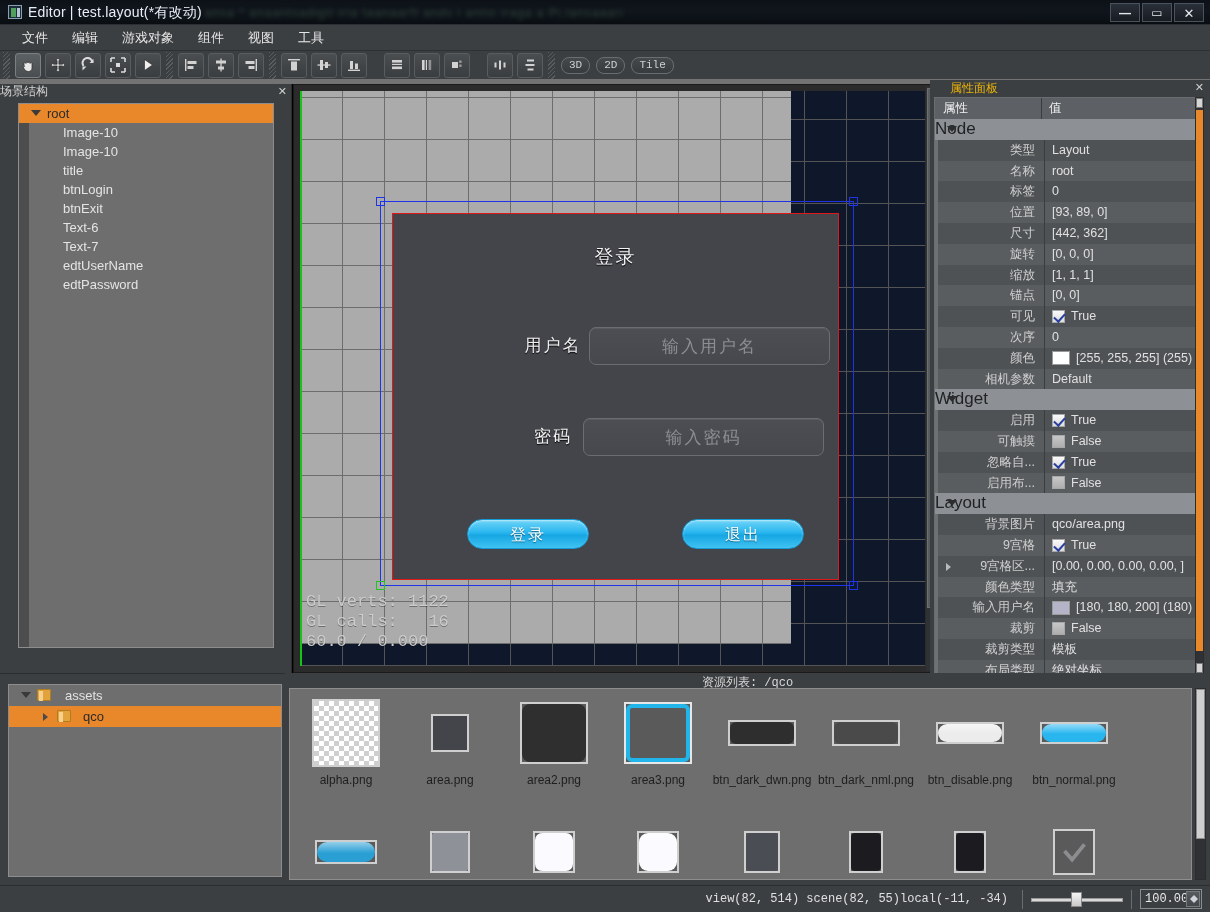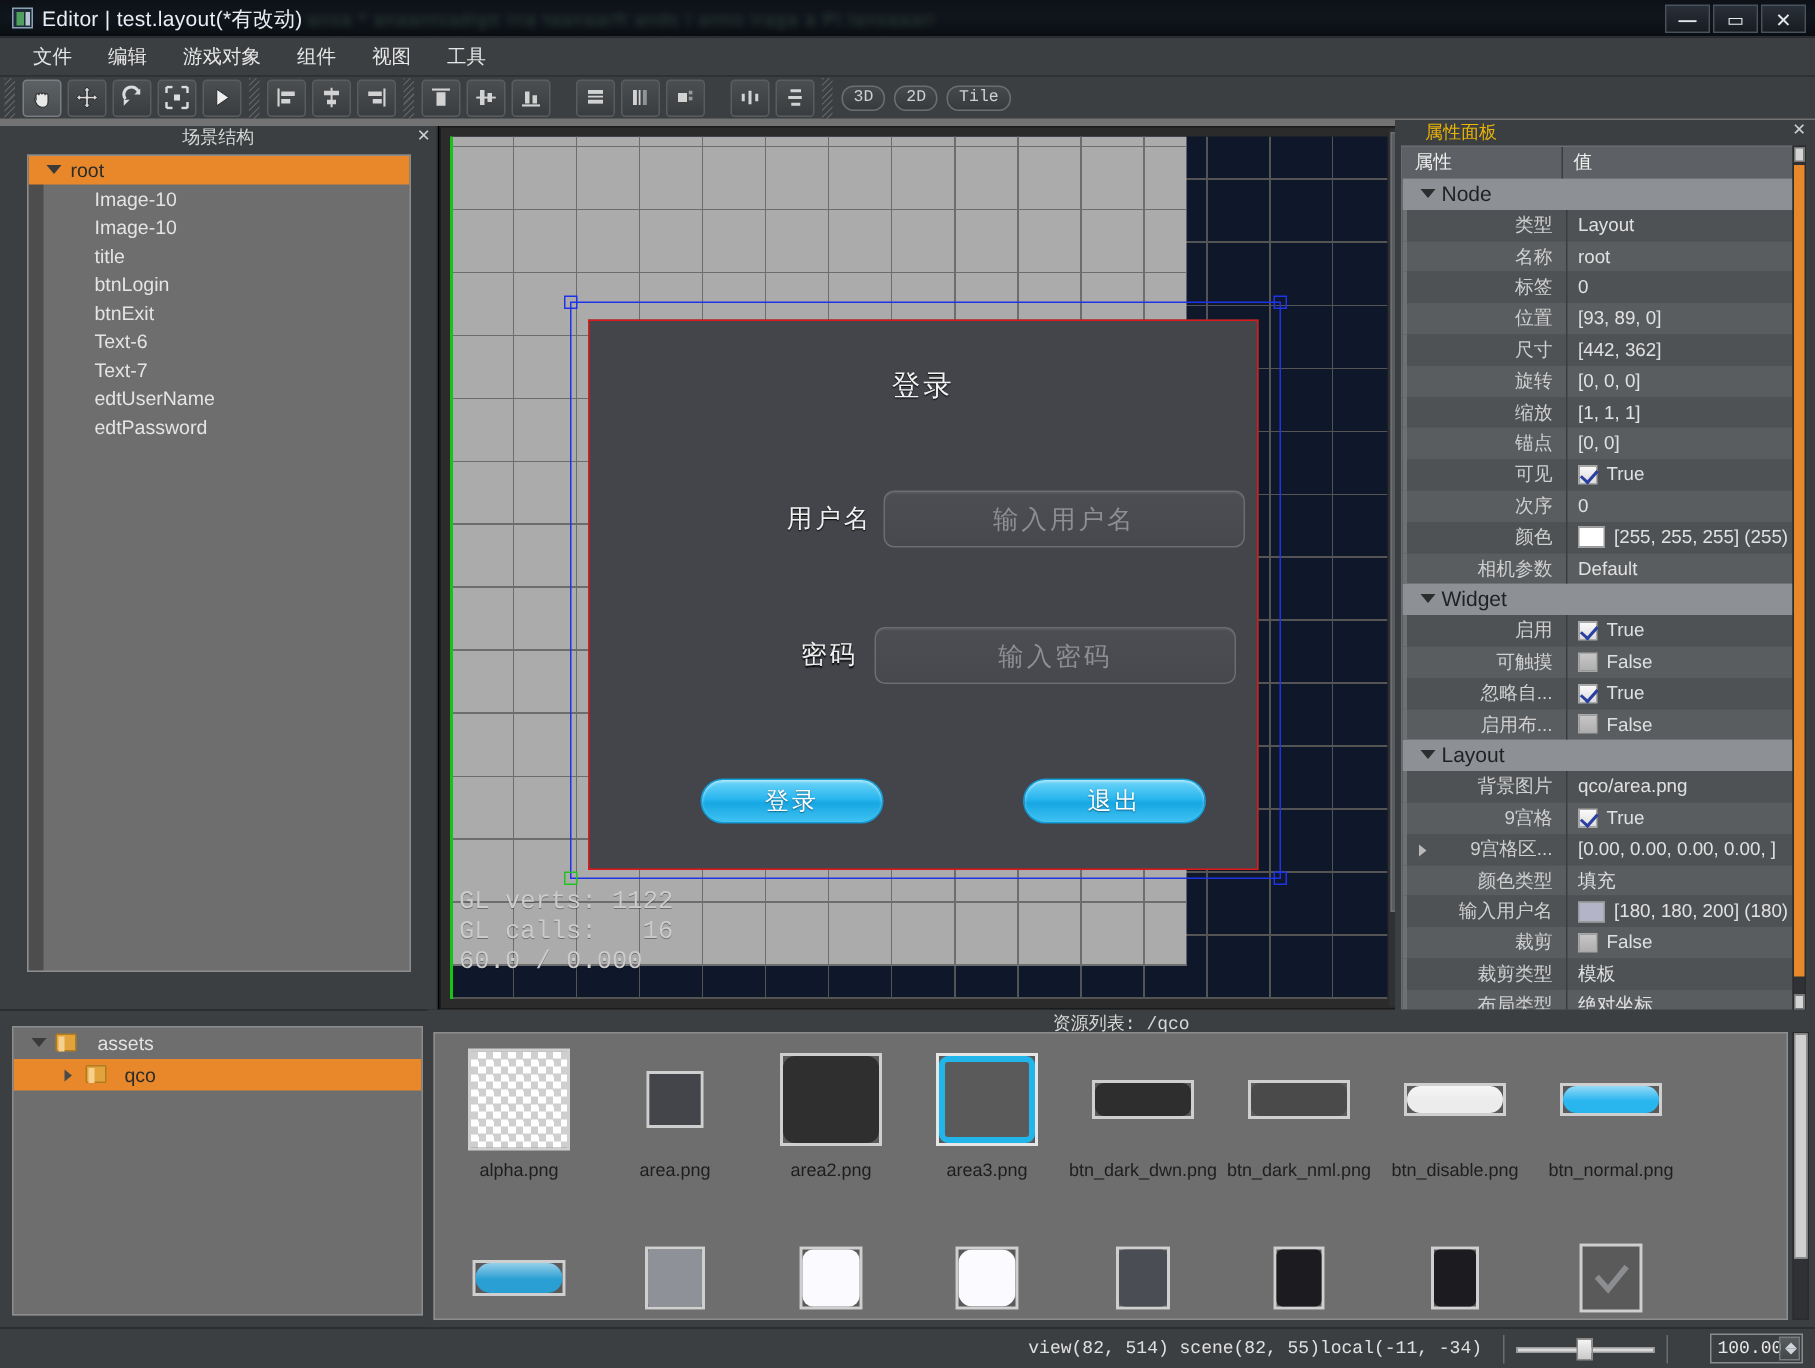--- a/index.html
+++ b/index.html
@@ -80,21 +80,21 @@
     height:17px; padding:0 7px; margin:0 3px; flex:0 0 auto;
     border:1px solid #6a6e71; border-radius:8px;
     background: linear-gradient(180deg,#46494c,#383b3e);
     color:#cfcfcf; font-family:"Liberation Mono","DejaVu Sans Mono",monospace;
     font-size:11px; line-height:15px; cursor:pointer;
   }
 
   
   .panel-title {
     position:absolute; left:0; right:0; top:0; height:15px;
-    text-align:center; font-size:12px; color:#d5d5d5; line-height:15px;
+    font-size:12px; color:#d5d5d5; line-height:15px;
   }
   .panel-close {
     position:absolute; right:4px; top:0px; font-size:11px; color:#cfcfcf;
     cursor:pointer; font-weight:bold; line-height:14px;
   }
 
   
   #scene-panel {
     position:absolute; left:0; top:84px; width:292px; height:589px;
     background:#3c3f41; border-right:1px solid #2b2d2f;
@@ -232,22 +232,22 @@
     line-height:20.8px; color:#cfcfcf; overflow:hidden; white-space:nowrap;
     border-right:1px solid #3a3d40;
   }
   .prow .v {
     flex:1; padding-left:7px; line-height:20.8px; color:#e0e0e0;
     overflow:hidden; white-space:nowrap; display:flex; align-items:center; gap:6px;
   }
   .prow.hdr {
     background:#8d9094; color:#1f2123;
   }
-  .prow.hdr .k { text-align:left; padding-left:26px; color:#1f2123; border-right:none;
-    font-size:14px; position:relative; width:auto; flex:1; }
+  .prow.hdr .k { text-align:left; color:#1f2123; border-right:none;
+    font-size:17px; position:relative; width:auto; flex:1; }
   .prow.hdr .tri2{
     position:absolute; left:12px; top:7px; width:0;height:0;
     border-left:5px solid transparent; border-right:5px solid transparent;
     border-top:6px solid #2b2d2f;
   }
   .prow.odd  { background:#4f5255; }
   .prow.even { background:#5a5d60; }
   .prow .kbar { width:3px; background:#6e7174; flex:0 0 3px;}
   .cb {
     width:13px; height:13px; flex:0 0 13px; border:1px solid #a8a8a8;
@@ -358,21 +358,21 @@
   #zoom-slider .track{
     position:absolute; left:8px; right:8px; top:8px; height:4px;
     background:#d9d9d9; border:1px solid #9a9a9a;
   }
   #zoom-slider .knob{
     position:absolute; left:48px; top:2px; width:11px; height:15px;
     background:linear-gradient(180deg,#f5f5f5,#c9c9c9); border:1px solid #8a8a8a;
   }
   #zoom-box {
     width:62px; height:20px; border:1px solid #8a8d90; background:#3c3f41;
-    position:relative; display:flex; align-items:center;margin-left:20px;
+    position:relative; display:flex; align-items:center;
   }
   #zoom-box .val{
     font-family:"Liberation Mono","DejaVu Sans Mono",monospace;
     font-size:12px; color:#e8e8e8; padding-left:4px;
   }
   #zoom-box .spin{
     position:absolute; right:1px; top:1px; width:14px; height:16px;
     background:linear-gradient(180deg,#585b5e,#44474a);
     border:1px solid #777a7d;
   }

